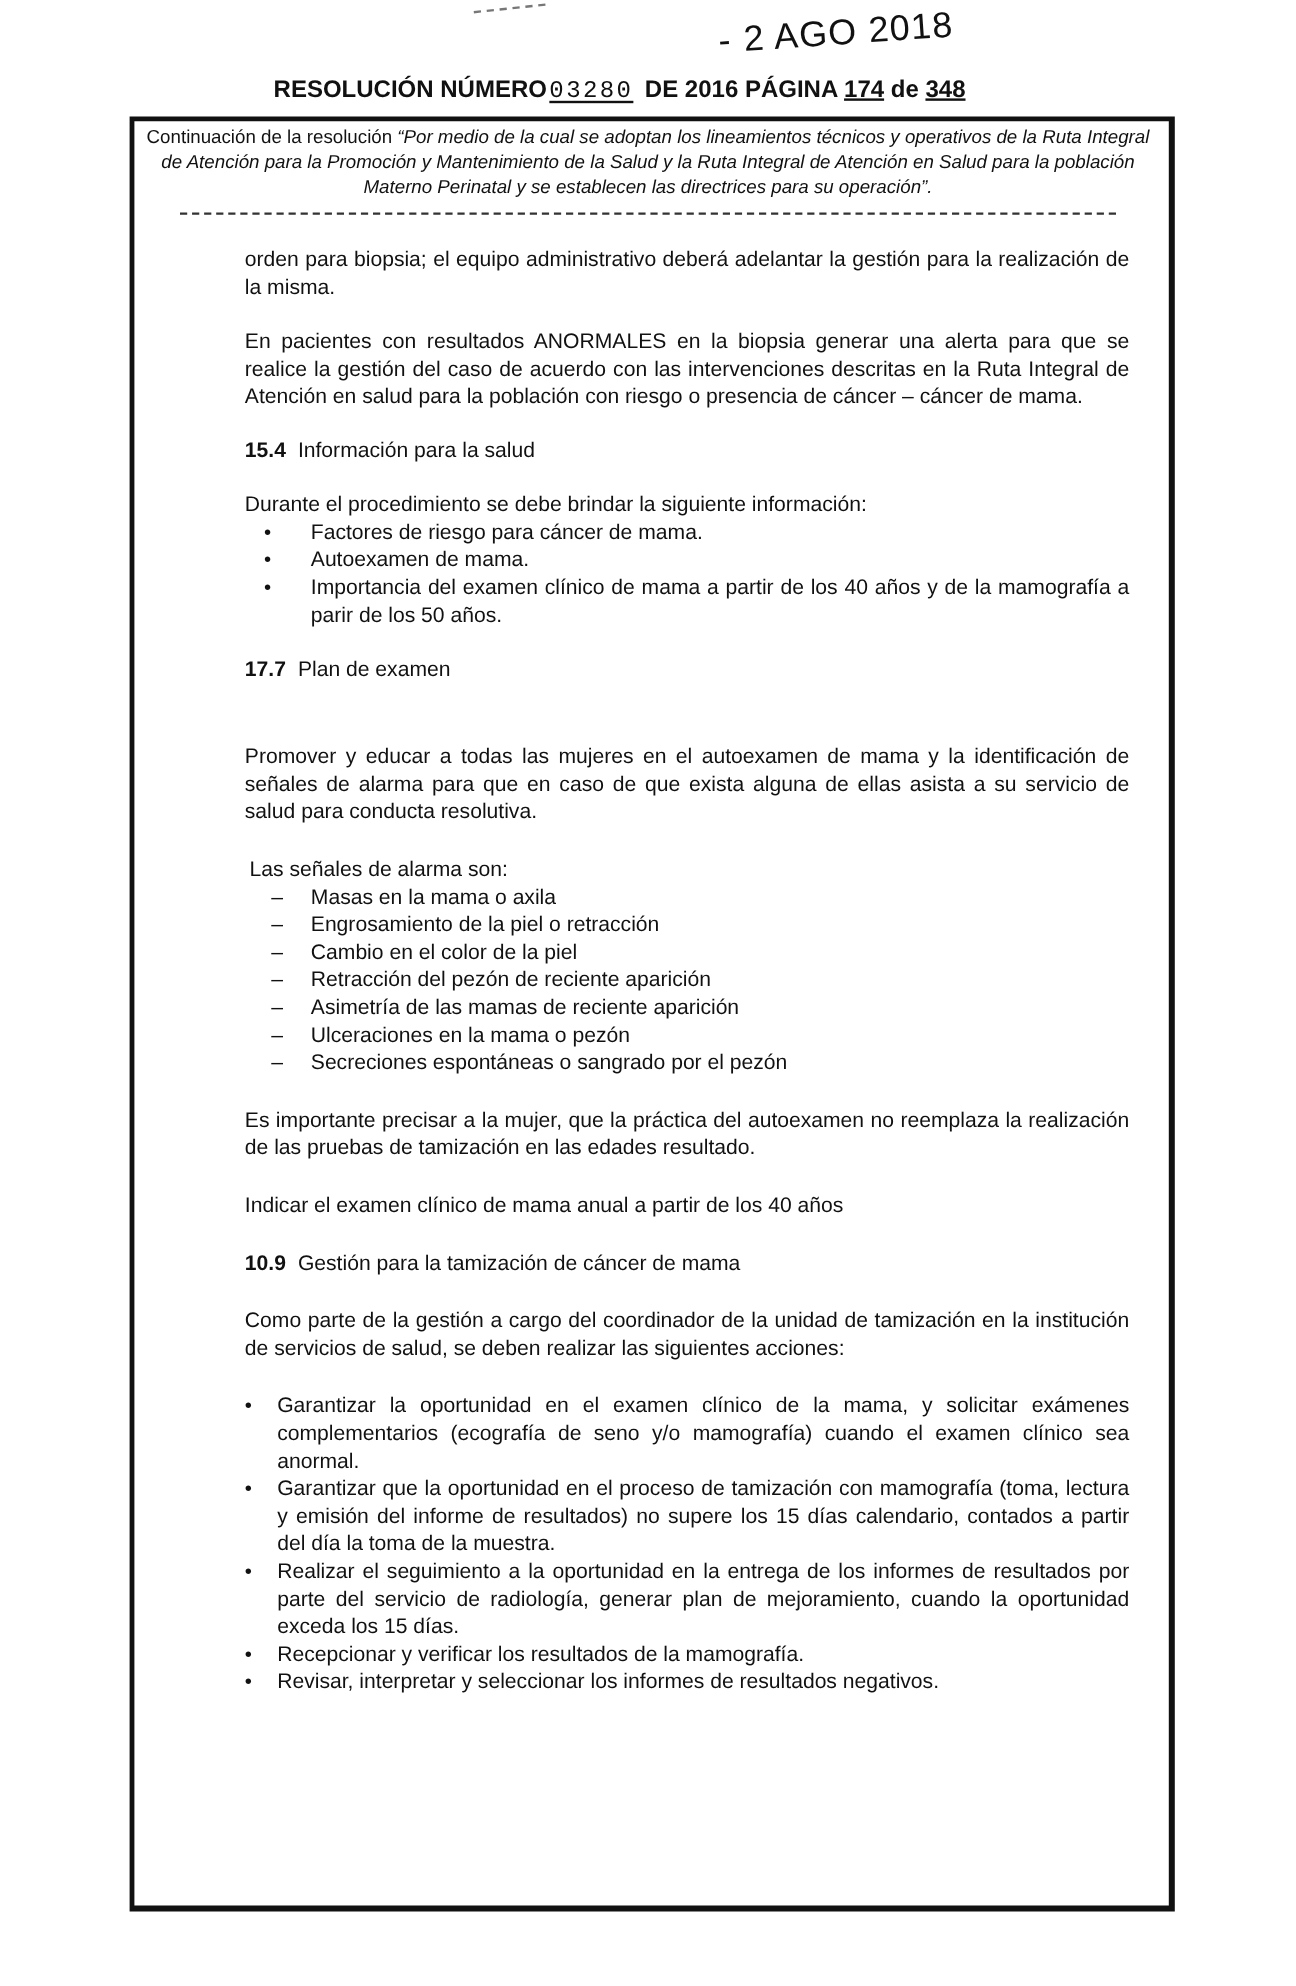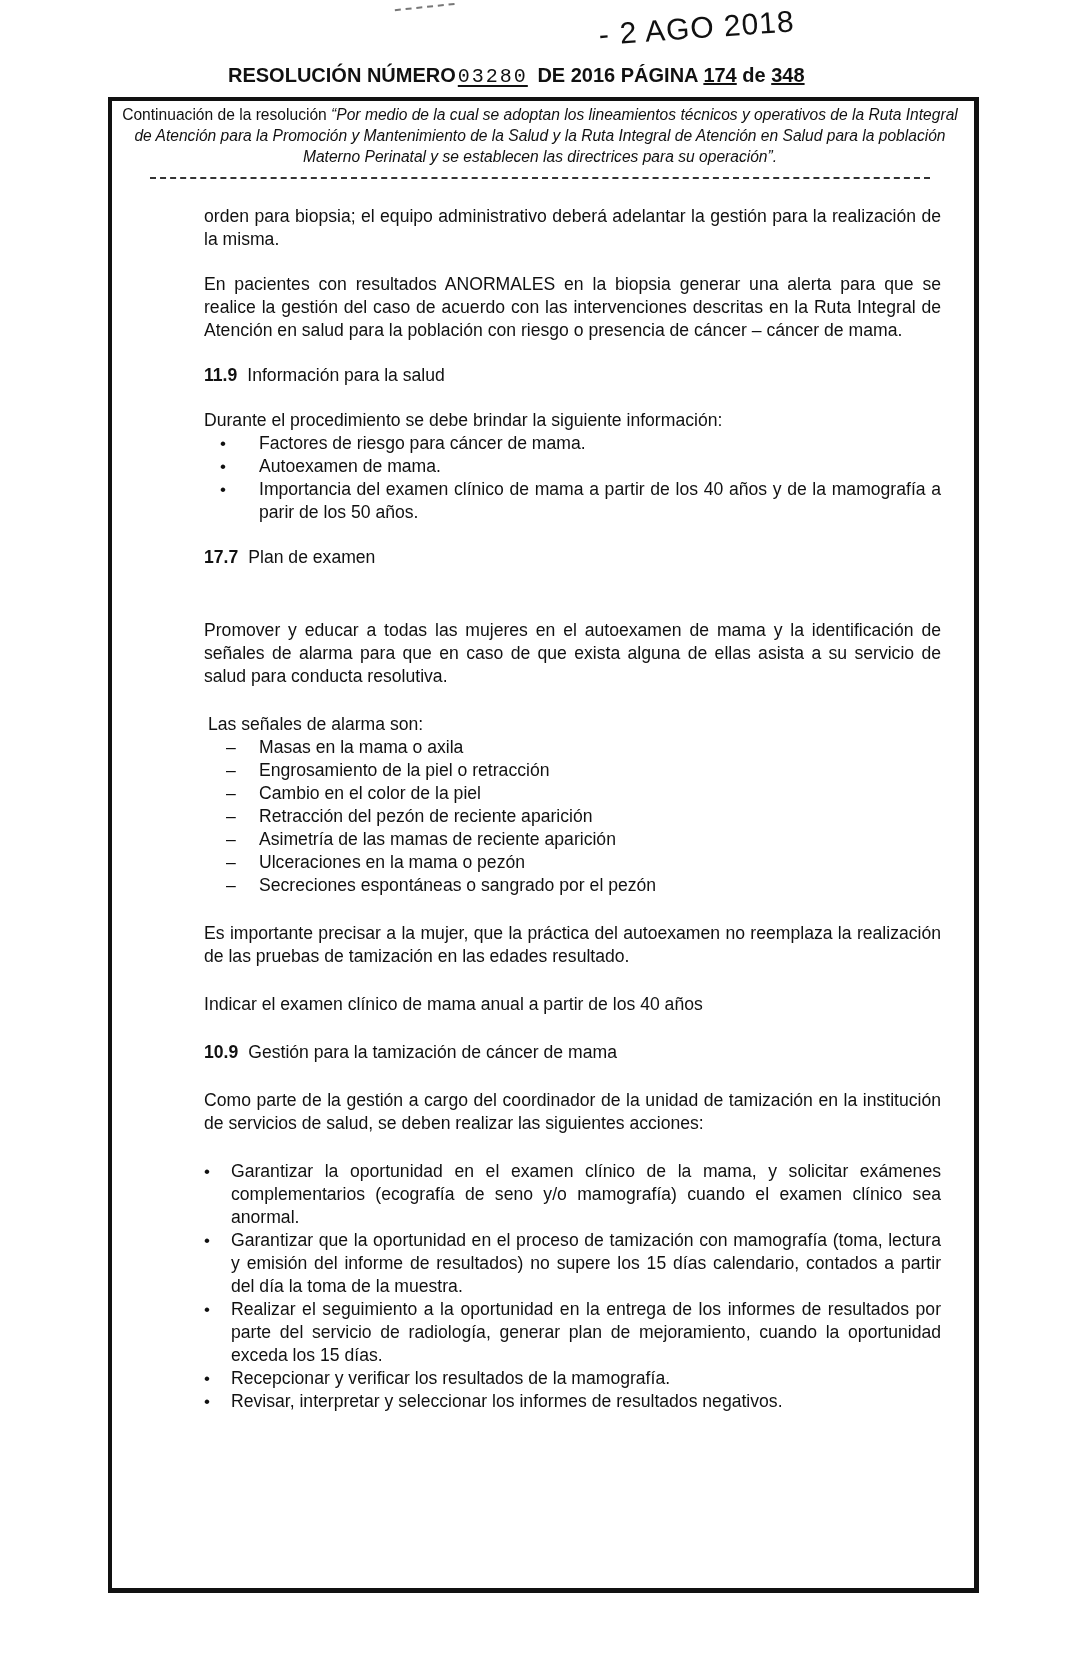--- a/index.html
+++ b/index.html
@@ -89,21 +89,21 @@
 
 <div class="content">
   <p>orden para biopsia; el equipo administrativo deberá adelantar la gestión para la realización de la misma.</p>
   <div class="gap-s"></div>
   <p>
     <span>En pacientes con resultados </span><span class="b">ANORMALES</span><span> en la biopsia generar una alerta para que se realice la gestión del caso de acuerdo con las intervenciones descritas en la Ruta Integral de Atención en salud para la población con riesgo o presencia de cáncer – cáncer de mama.</span>
   </p>
   <div class="gap-s"></div>
 
   <p class="section-title">
-    <span class="num">11.9</span><span>Información para la salud</span>
+    <span class="num">15.4</span><span>Información para la salud</span>
   </p>
   <div class="gap-s"></div>
   <p>Durante el procedimiento se debe brindar la siguiente información:</p>
   <ul class="bullets">
     <li><span class="marker">•</span><span>Factores de riesgo para cáncer de mama.</span></li>
     <li><span class="marker">•</span><span>Autoexamen de mama.</span></li>
     <li><span class="marker">•</span><span>Importancia del examen clínico de mama a partir de los 40 años y de la mamografía a parir de los 50 años.</span></li>
   </ul>
   <div class="gap-s"></div>
 

